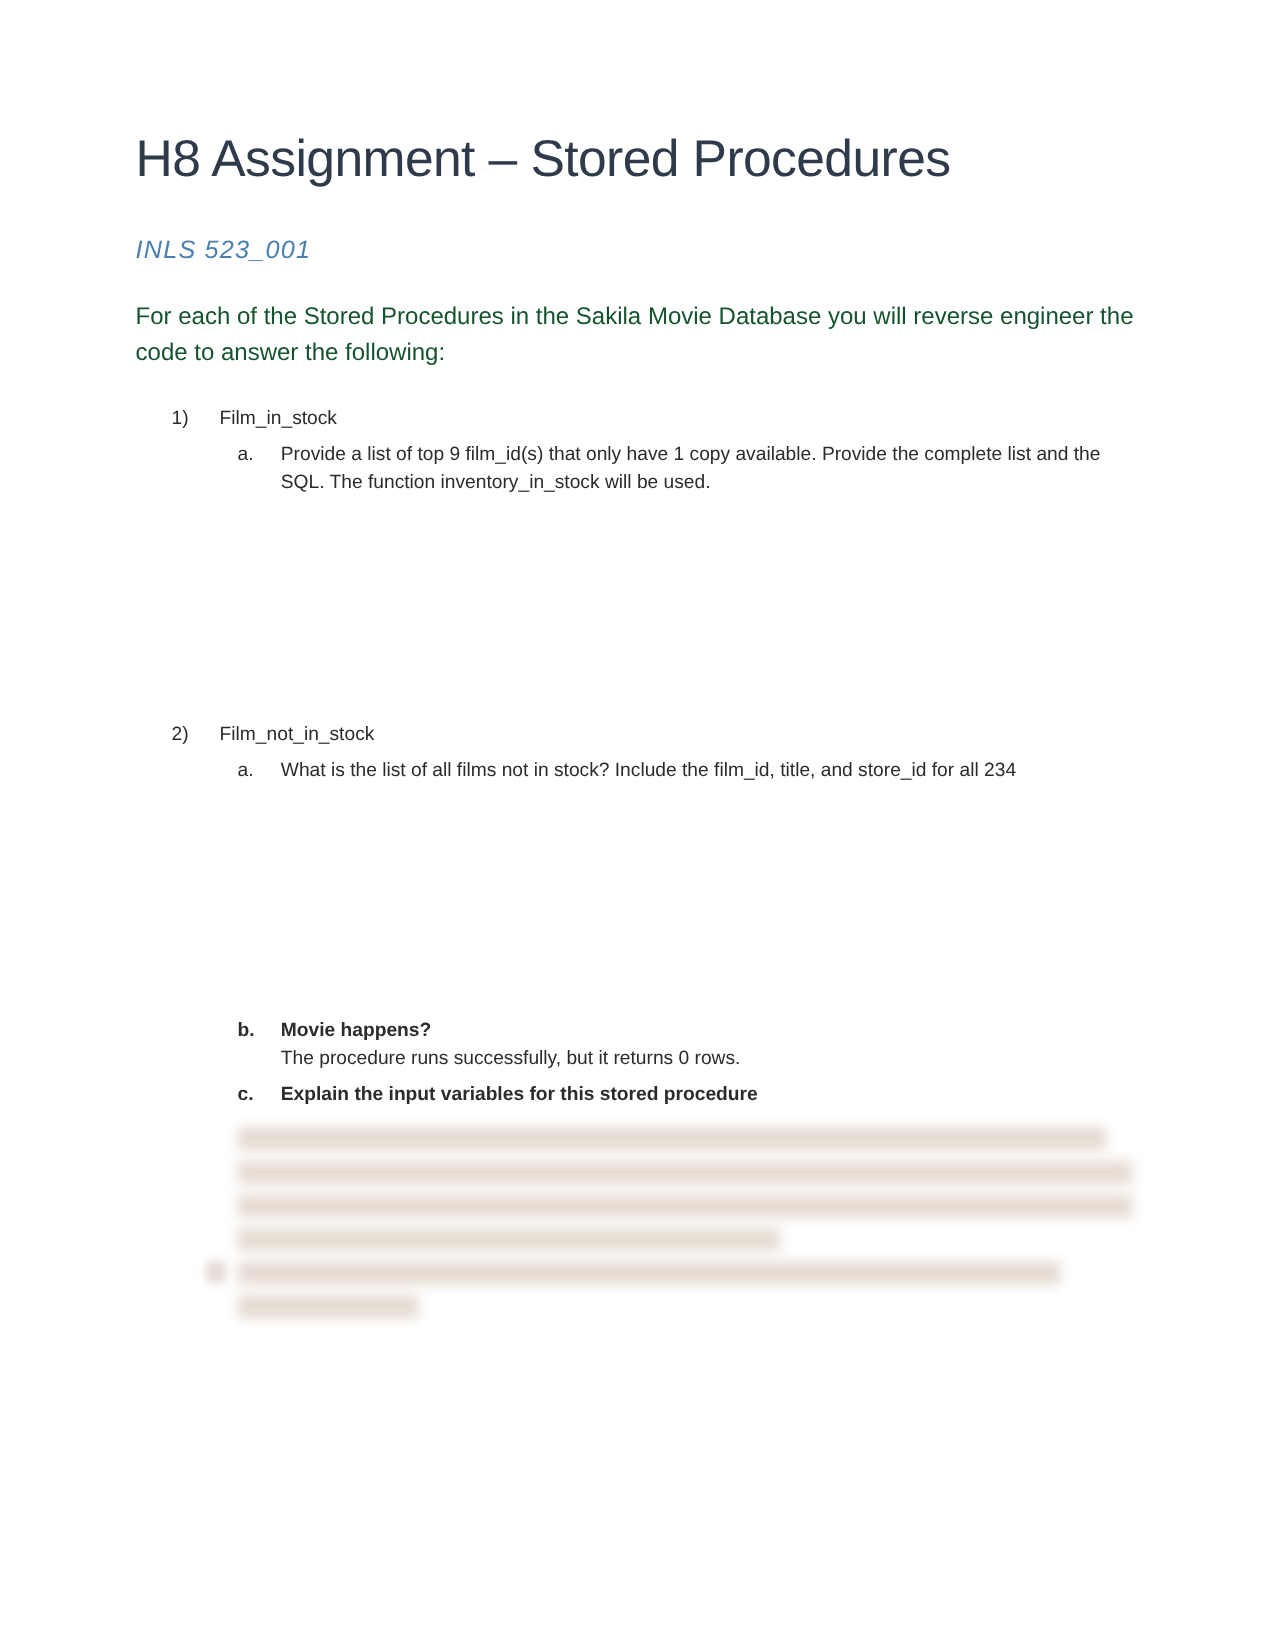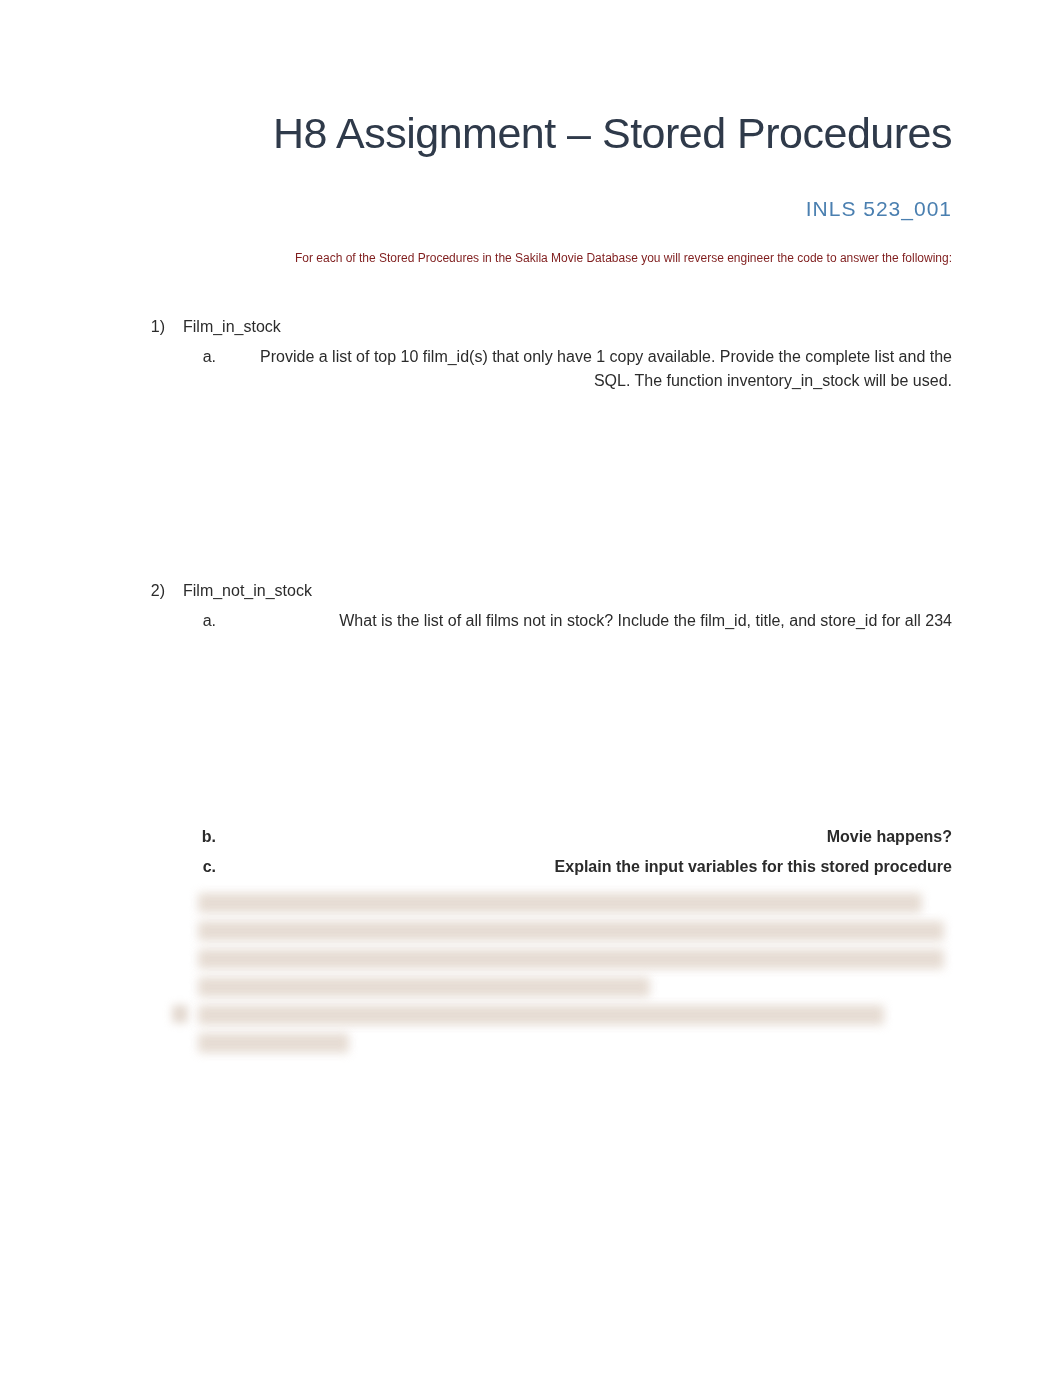--- a/index.html
+++ b/index.html
@@ -1,20 +1,20 @@
 <!DOCTYPE html>
 <html><head>
 <meta charset="utf-8">
 <style>
-  * { margin: 0; padding: 0; box-sizing: border-box; text-align: right; }
+  * { margin: 0; padding: 0; box-sizing: border-box; }
   html, body { width: 1062px; height: 1377px; background: #fff; font-family: "Segoe UI", -apple-system, BlinkMacSystemFont, sans-serif; color: #2b2b2b; }
   .page { padding: 110px 110px 0 113px; }
   .title { font-size: 43px; font-weight: 400; color: #2f3a4a; letter-spacing: -0.5px; line-height: 1.1; margin-bottom: 40px; }
-  .subtitle { font-size: 21px; color: #4a7fb0; letter-spacing: 1px; margin-bottom: 28px; font-weight: 400; }
-  .intro { font-size: 12px; line-height: 1.5; color: #7f1d1d; margin-bottom: 48px; }
+  .subtitle { font-size: 21px; font-style: italic; color: #4a7fb0; letter-spacing: 1px; margin-bottom: 28px; font-weight: 400; }
+  .intro { font-size: 20px; line-height: 1.5; color: #14532d; margin-bottom: 28px; }
   .list-1 { list-style: none; padding-left: 30px; }
   .list-1 > li { margin-bottom: 10px; }
   .list-1-row { display: flex; gap: 18px; font-size: 16px; line-height: 1.5; }
   .list-1-num { min-width: 22px; }
   .list-2 { list-style: none; padding-left: 55px; margin-top: 6px; }
   .list-2 > li { display: flex; gap: 18px; font-size: 16px; line-height: 1.5; margin-bottom: 6px; }
   .list-2-letter { min-width: 18px; }
   .list-2-content { flex: 1; }
   .spacer-1 { height: 170px; }
   .spacer-2 { height: 180px; }
@@ -40,21 +40,21 @@
   <ol class="list-1">
 
     <li>
       <div class="list-1-row">
         <span class="list-1-num">1)</span>
         <span>Film_in_stock</span>
       </div>
       <ol class="list-2">
         <li>
           <span class="list-2-letter">a.</span>
-          <span class="list-2-content">Provide a list of top 10 film_id(s) that only have 1 copy available. Provide the complete list and the SQL. The function inventory_in_stock will be used.</span>
+          <span class="list-2-content">Provide a list of top 9 film_id(s) that only have 1 copy available. Provide the complete list and the SQL. The function inventory_in_stock will be used.</span>
         </li>
       </ol>
       <div class="spacer-1"></div>
     </li>
 
     <li>
       <div class="list-1-row">
         <span class="list-1-num">2)</span>
         <span>Film_not_in_stock</span>
       </div>
@@ -63,20 +63,21 @@
           <span class="list-2-letter">a.</span>
           <span class="list-2-content">What is the list of all films not in stock? Include the film_id, title, and store_id for all 234</span>
         </li>
       </ol>
       <div class="spacer-2"></div>
       <ol class="list-2">
         <li>
           <span class="list-2-letter bold">b.</span>
           <span class="list-2-content">
             <span class="bold">Movie happens?</span><br>
+            <span>The procedure runs successfully, but it returns 0 rows.</span>
           </span>
         </li>
         <li>
           <span class="list-2-letter bold">c.</span>
           <span class="list-2-content bold">Explain the input variables for this stored procedure</span>
         </li>
       </ol>
       <div class="blur-box">
         <div class="blur-line w95"></div>
         <div class="blur-line w98"></div>

